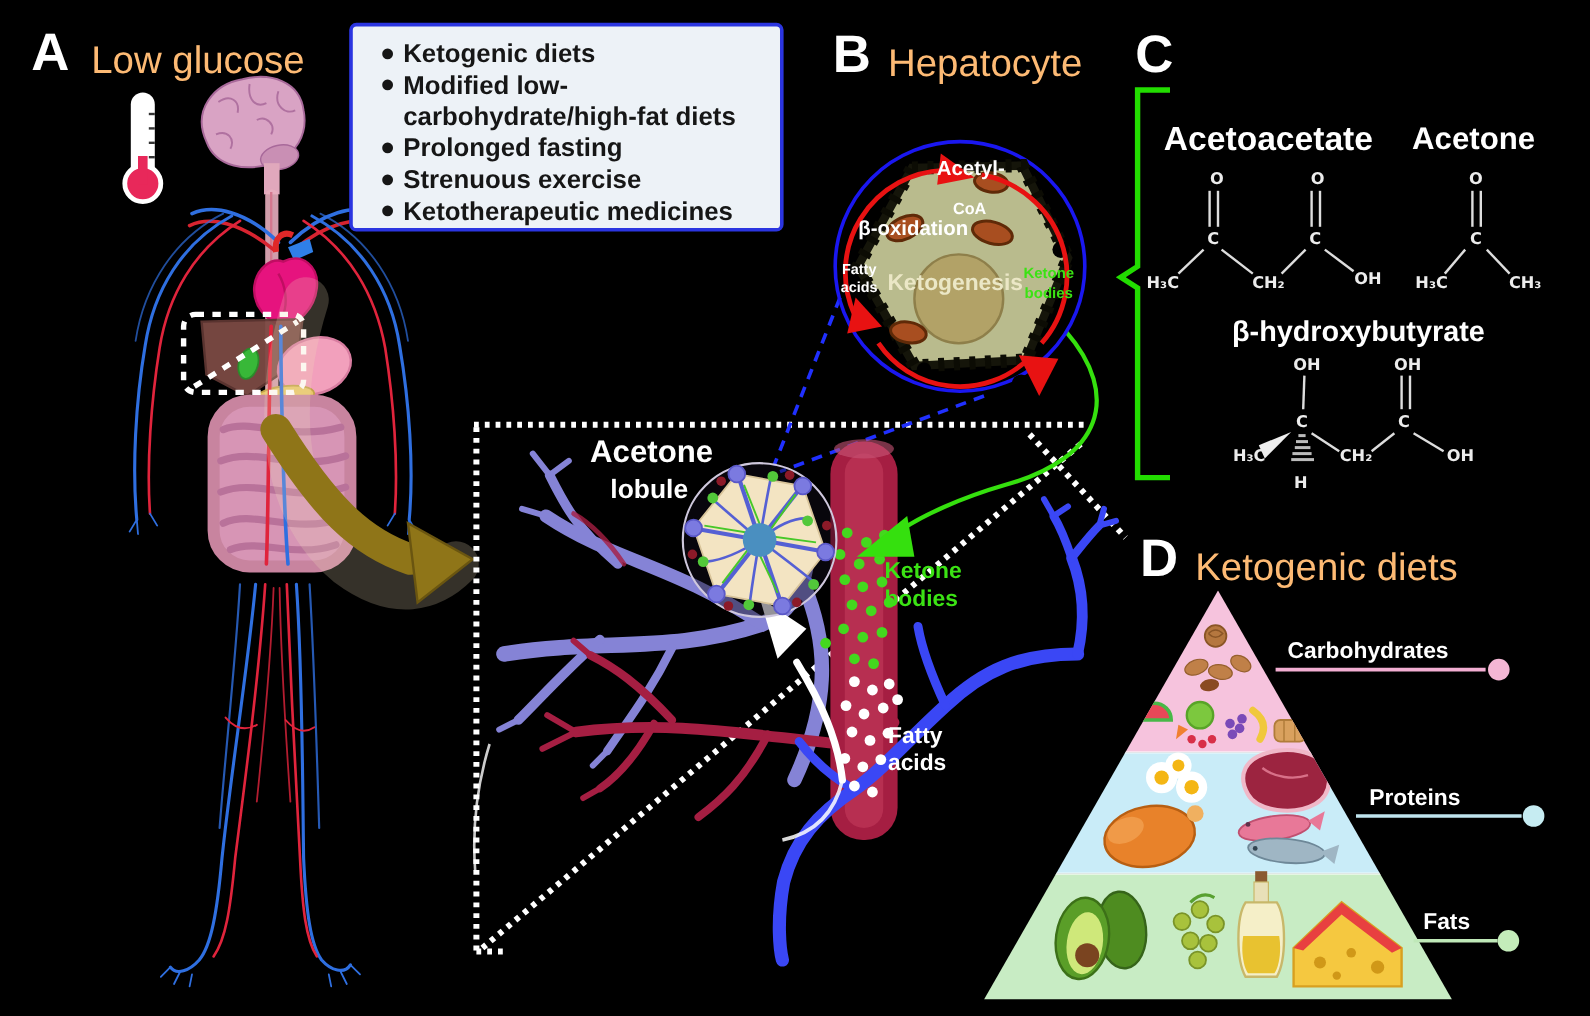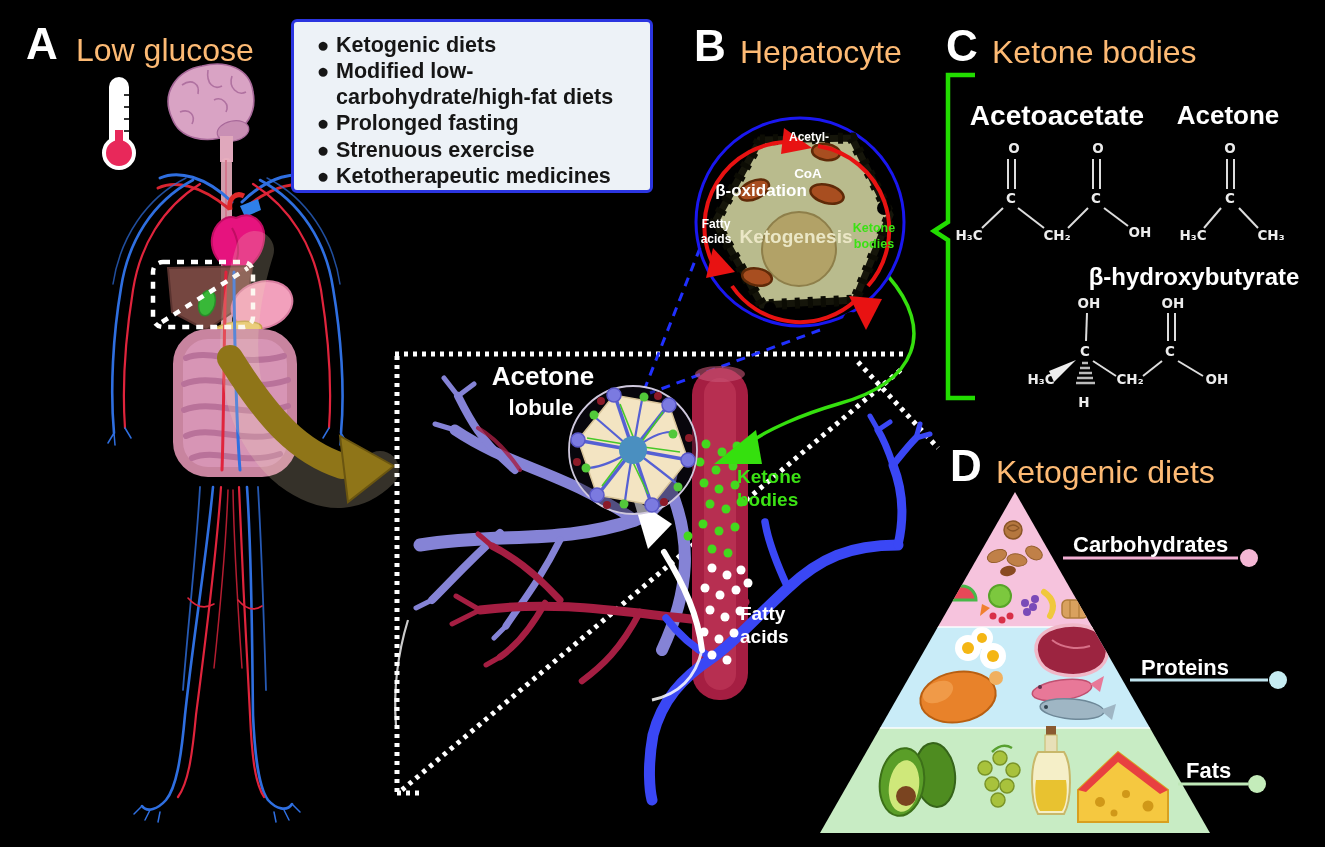--- a/index.html
+++ b/index.html
@@ -8,21 +8,21 @@
   .abs{position:absolute;white-space:nowrap;}
   .panel-letter{font-size:44px;font-weight:800;color:#fff;line-height:1;}
   .panel-title{font-size:32px;font-weight:400;color:#fdba74;line-height:1;}
   .trigger-box{position:absolute;left:291px;top:19px;width:362px;height:174px;background:#edf2f7;
     border:3px solid #2b35e0;border-radius:6px;box-sizing:border-box;padding:10px 14px 8px 16px;}
   .trigger-row{display:flex;align-items:flex-start;color:#161616;font-weight:700;font-size:21.5px;line-height:1.21;}
   .trigger-bullet{flex:0 0 26px;text-align:center;font-size:21px;line-height:1.25;}
   .trigger-text{flex:1;}
   .cell-label{color:#fff;font-weight:700;text-align:center;transform:translateX(-50%);line-height:1.15;}
   .mol-name{color:#fff;font-weight:700;font-size:25px;transform:translateX(-50%);}
-  .pyr-label{color:#fff;font-weight:700;font-size:22px;}
+  .pyr-label{color:#fff;font-weight:700;font-size:19px;}
   .green-text{color:#3be214;}
   .ctr{transform:translateX(-50%);}
   .atom{font-family:"DejaVu Sans",sans-serif;font-weight:bold;font-size:13.5px;fill:#ececec;}
 </style>
 </head>
 <body>
 
 <div id="canvas">
 
 <svg id="art" width="1325" height="847" viewBox="0 0 1325 847">
@@ -473,35 +473,34 @@
       </div>
   <div class="trigger-row">
         <span class="trigger-bullet">●</span>
         <span class="trigger-text">Ketotherapeutic medicines</span>
       </div>
 </div>
 
 <div class="abs panel-letter" style="left:694px;top:24px;">B</div>
 <div class="abs panel-title" style="left:740px;top:36px;">Hepatocyte</div>
 
-<div class="abs cell-label" style="left:809px;top:131px;font-size:12px;">Acetyl-</div>
+<div class="abs cell-label" style="left:809px;top:131px;font-size:17px;">Acetyl-</div>
 <div class="abs cell-label" style="left:808px;top:150px;font-size:13.5px;margin-top:16px;">CoA</div>
 <div class="abs cell-label" style="left:761px;top:181px;font-size:17px;">β-oxidation</div>
 <div class="abs cell-label" style="left:716px;top:218px;font-size:12px;">Fatty</div>
 <div class="abs cell-label" style="left:716px;top:233px;font-size:12px;">acids</div>
 <div class="abs cell-label" style="left:796px;top:226px;font-size:19px;color:#ebe7c6;">Ketogenesis</div>
 <div class="abs cell-label green-text" style="left:874px;top:221px;font-size:12.5px;">Ketone</div>
 <div class="abs cell-label green-text" style="left:874px;top:237px;font-size:12.5px;">bodies</div>
 
 <div class="abs panel-letter" style="left:946px;top:24px;">C</div>
-<div class="abs panel-title" style="left:992px;top:36px;">Ketone bodies</div>
 
 <div class="abs mol-name" style="left:1057px;top:100px;font-size:28px;">Acetoacetate</div>
 <div class="abs mol-name" style="left:1228px;top:100px;font-size:26px;">Acetone</div>
-<div class="abs mol-name" style="left:1194px;top:263px;font-size:24px;">β-hydroxybutyrate</div>
+<div class="abs mol-name" style="left:1132px;top:263px;font-size:24px;">β-hydroxybutyrate</div>
 
 <div class="abs cell-label ctr" style="left:543px;top:362px;font-size:26px;">Acetone</div>
 <div class="abs cell-label ctr" style="left:541px;top:395px;font-size:22px;">lobule</div>
 <div class="abs green-text" style="left:737px;top:466px;font-weight:700;font-size:19px;position:absolute;">Ketone</div>
 <div class="abs green-text" style="left:737px;top:489px;font-weight:700;font-size:19px;">bodies</div>
 <div class="abs" style="left:740px;top:603px;color:#fff;font-weight:700;font-size:19px;">Fatty</div>
 <div class="abs" style="left:740px;top:626px;color:#fff;font-weight:700;font-size:19px;">acids</div>
 
 <div class="abs panel-letter" style="left:950px;top:444px;">D</div>
 <div class="abs panel-title" style="left:996px;top:456px;">Ketogenic diets</div>

